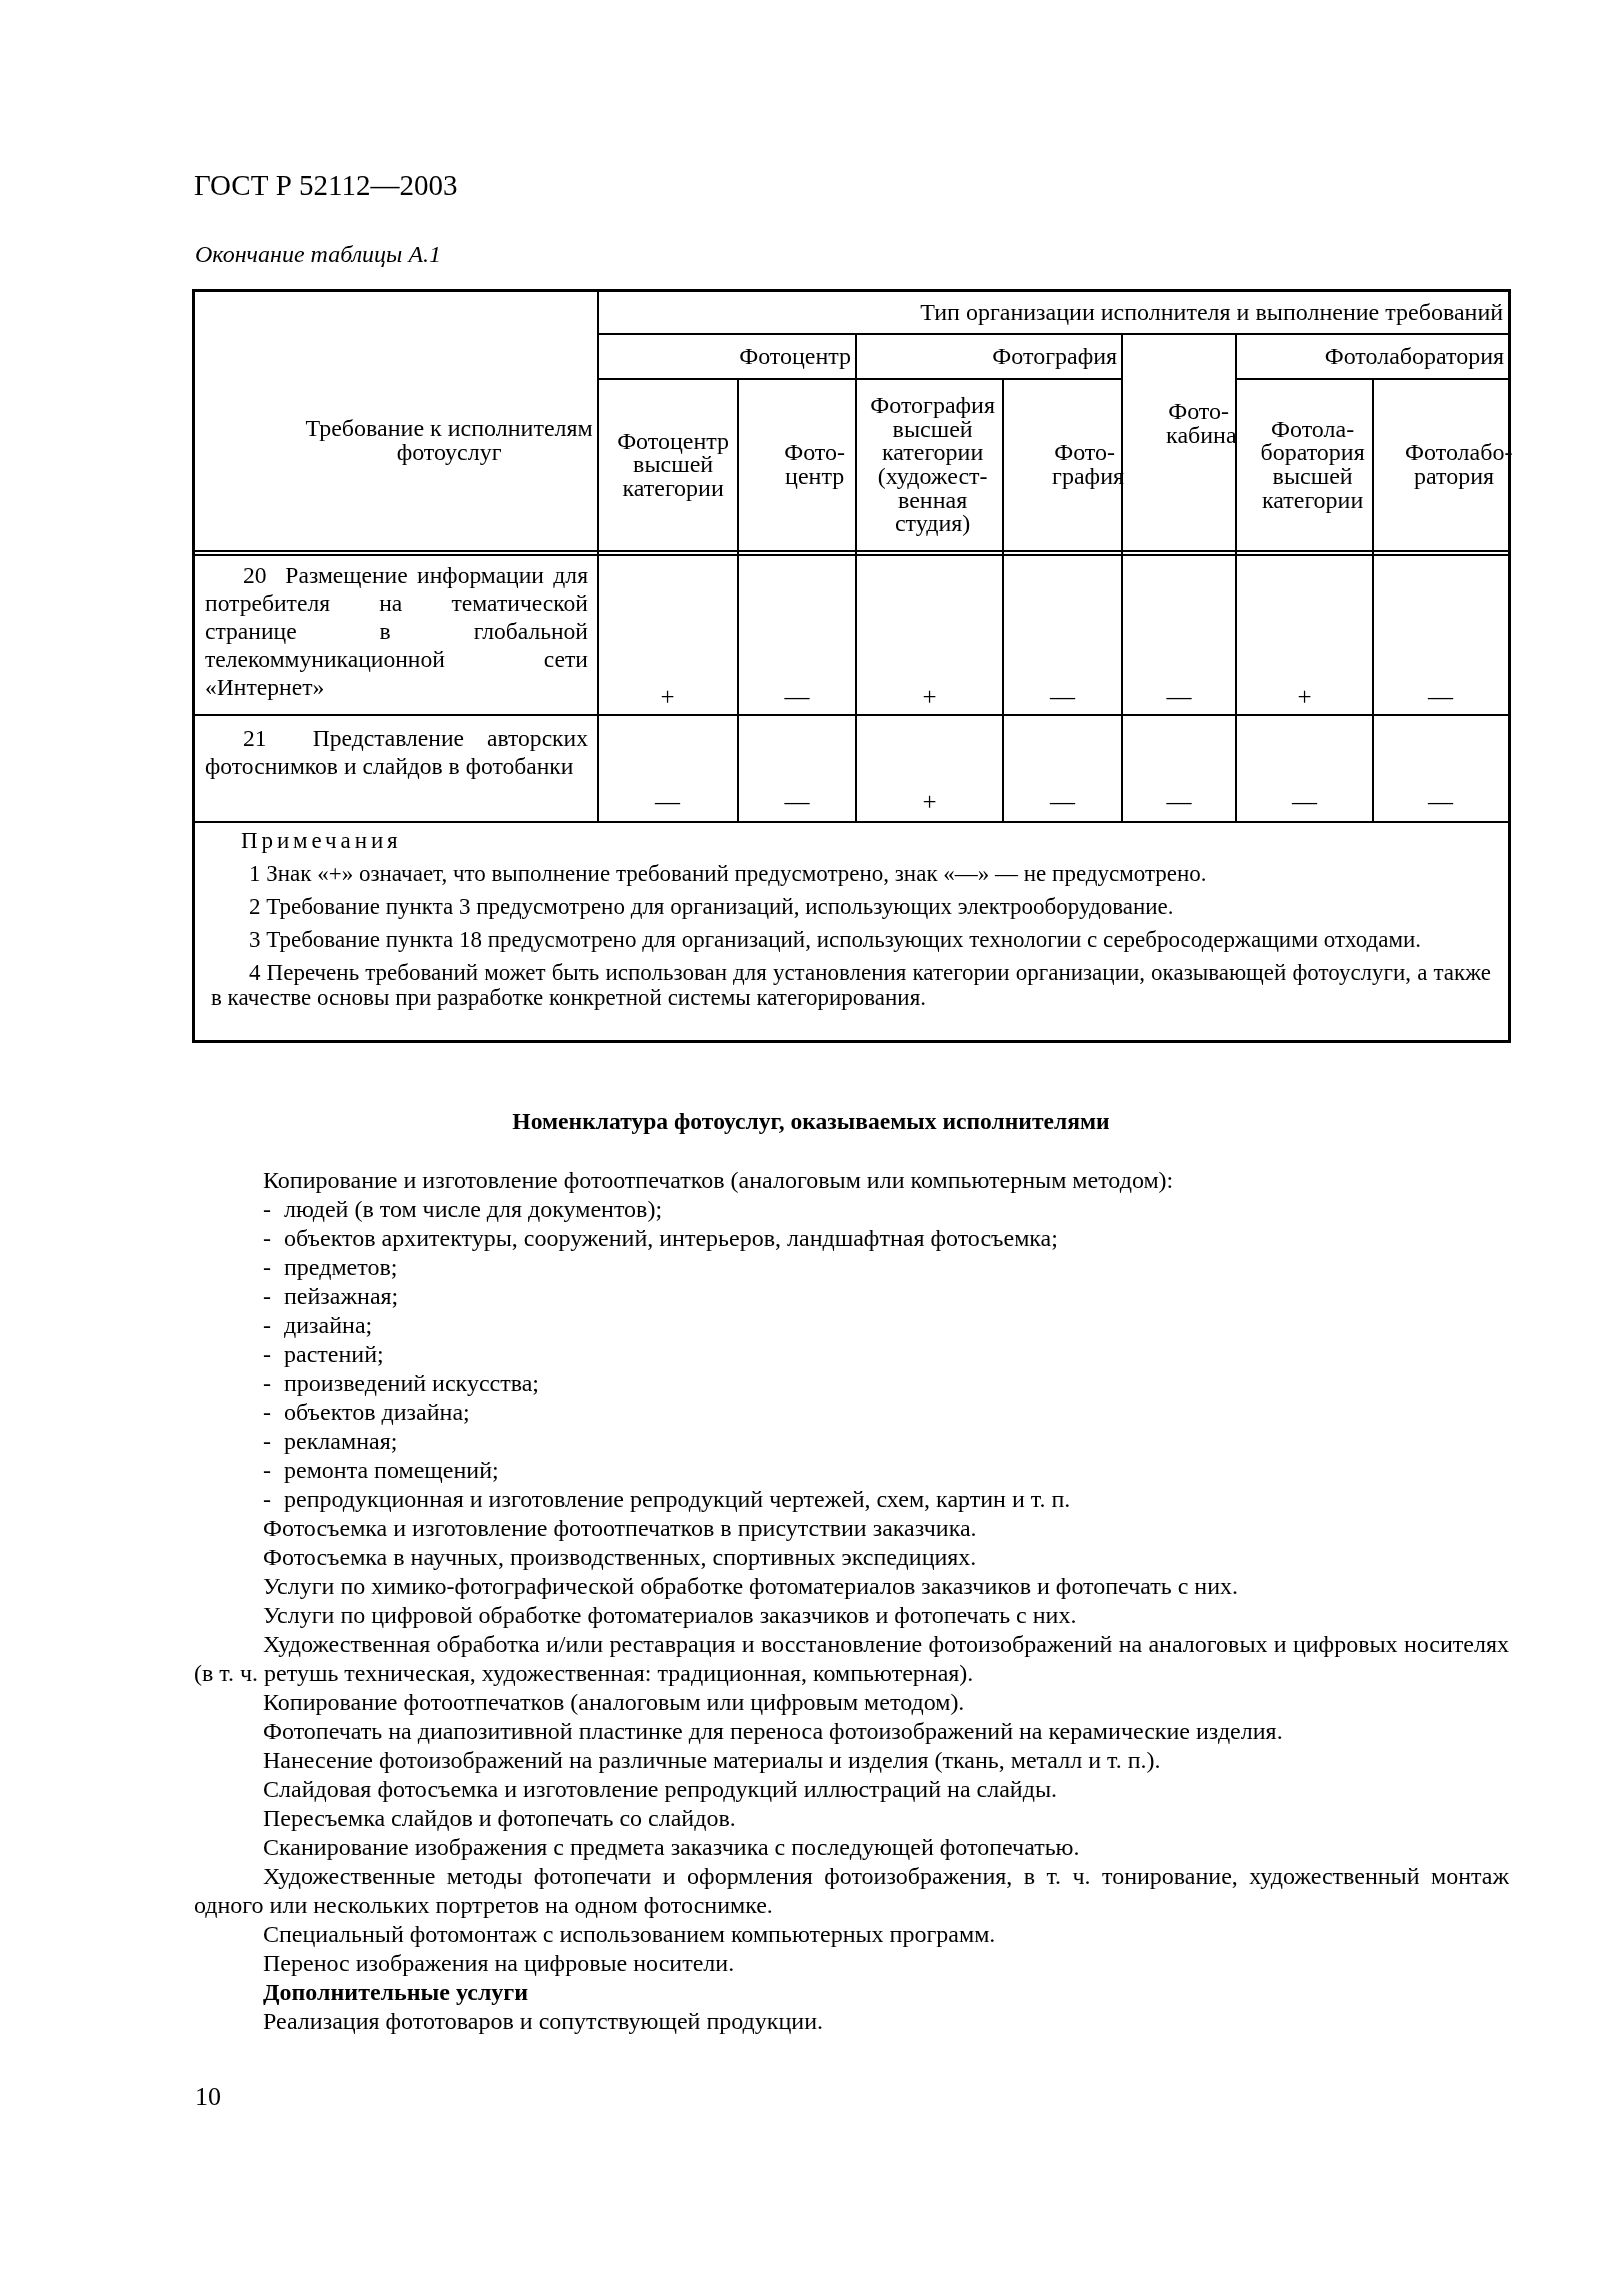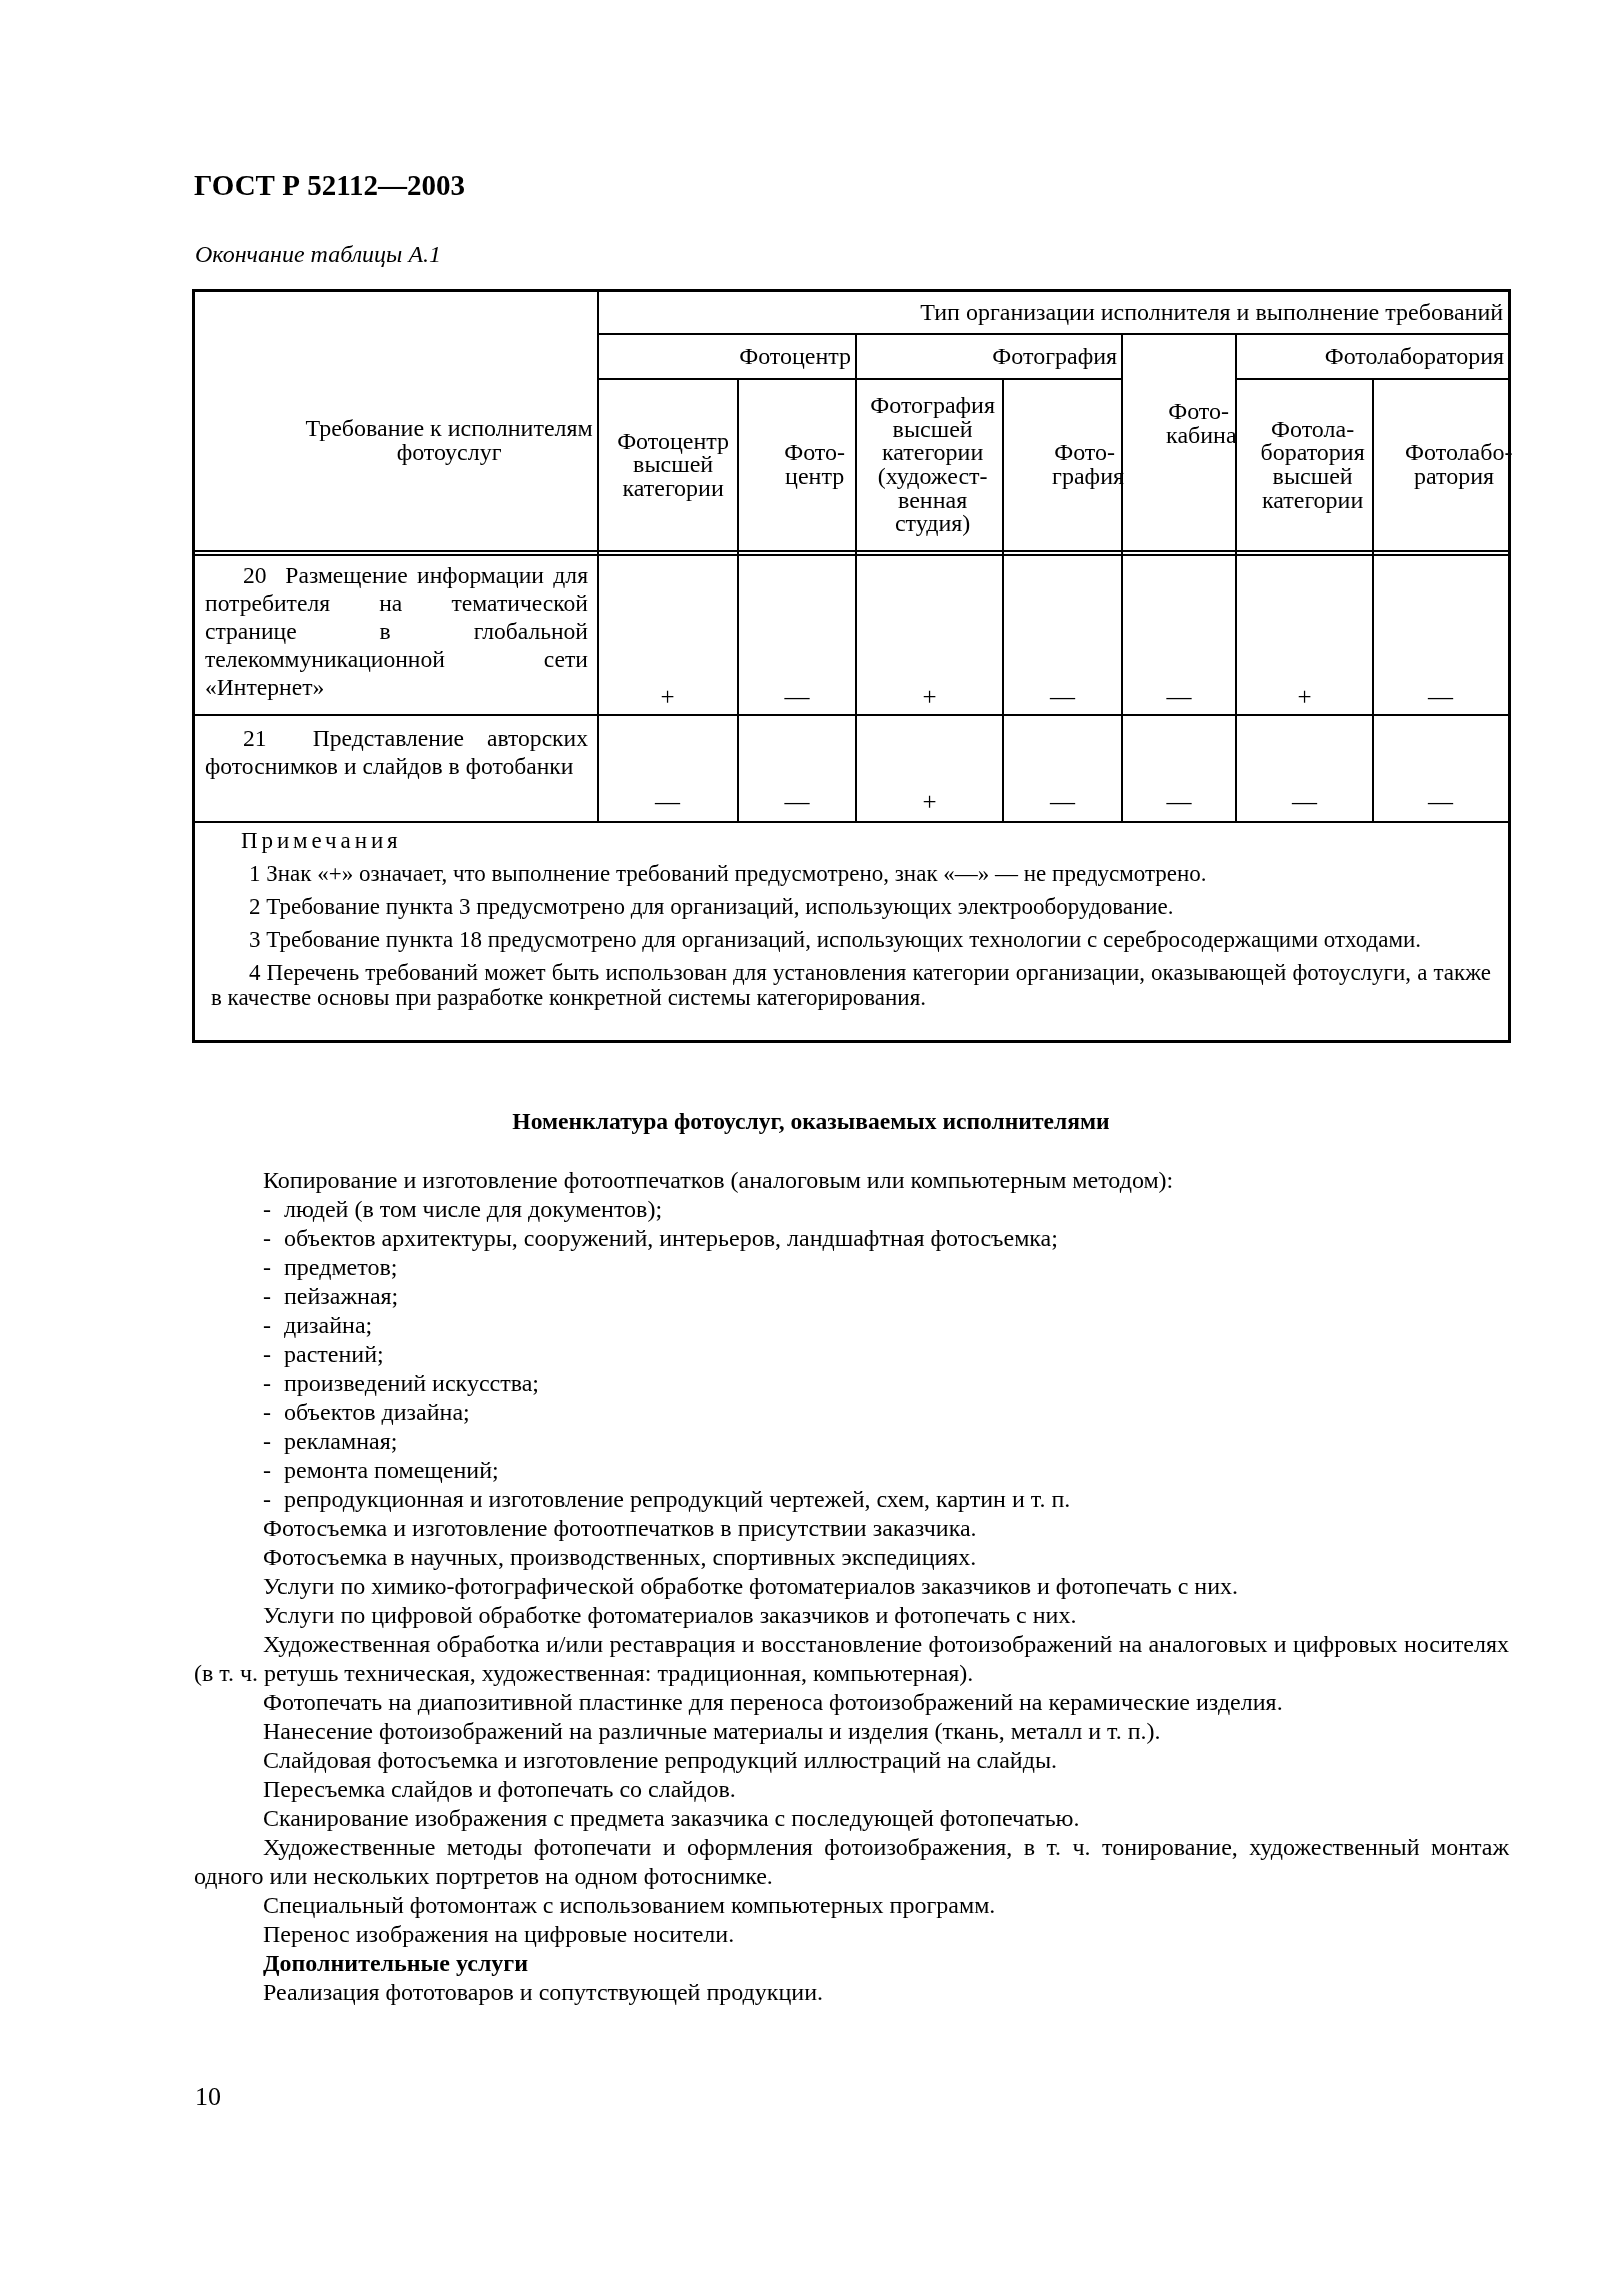--- a/index.html
+++ b/index.html
@@ -1,19 +1,19 @@
 <!DOCTYPE html>
 <html style="font-size:10.5px"><head>
 <meta charset="utf-8">
 <style>
   html, body { margin: 0; padding: 0; background: #ffffff; }
   body { width: 1622px; height: 2295px; position: relative; overflow: hidden;
          font-family: "Liberation Serif", "DejaVu Serif", serif; color: #000; }
   .abs { position: absolute; }
-  .doc-header { left: 194px; top: 169px; font-size: 29px; font-weight: bold; letter-spacing: 0px; }
+  .doc-header { left: 194px; top: 169px; font-size: 29px; font-weight: normal; letter-spacing: 0px; }
   .table-caption { left: 195px; top: 241px; font-size: 24px; font-style: italic; }
 
   
   .tbl { position: absolute; left: 0; top: 0; }
   .hline { position: absolute; background: #000; height: 2px; }
   .vline { position: absolute; background: #000; width: 2px; }
   .cell { position: absolute; display: flex; align-items: center; justify-content: flex-end;
           text-align: center; font-size: 24px; line-height: 23.6px; box-sizing: border-box; padding: 0 3.9px; }
   .cell.top { align-items: flex-start; }
   .req-text { position: absolute; font-size: 23.6px; line-height: 28px; text-align: justify;
@@ -145,20 +145,21 @@
   <div class="dash"><span class="d">-</span><span>произведений искусства;</span></div>
   <div class="dash"><span class="d">-</span><span>объектов дизайна;</span></div>
   <div class="dash"><span class="d">-</span><span>рекламная;</span></div>
   <div class="dash"><span class="d">-</span><span>ремонта помещений;</span></div>
   <div class="dash"><span class="d">-</span><span>репродукционная и изготовление репродукций чертежей, схем, картин и т. п.</span></div>
   <p class="ind">Фотосъемка и изготовление фотоотпечатков в присутствии заказчика.</p>
   <p class="ind">Фотосъемка в научных, производственных, спортивных экспедициях.</p>
   <p class="ind">Услуги по химико-фотографической обработке фотоматериалов заказчиков и фотопечать с них.</p>
   <p class="ind">Услуги по цифровой обработке фотоматериалов заказчиков и фотопечать с них.</p>
   <p class="ind">Художественная обработка и/или реставрация и восстановление фотоизображений на аналоговых и цифровых носителях (в т. ч. ретушь техническая, художественная: традиционная, компьютерная).</p>
+  <p class="ind">Копирование фотоотпечатков (аналоговым или цифровым методом).</p>
   <p class="ind">Фотопечать на диапозитивной пластинке для переноса фотоизображений на керамические изделия.</p>
   <p class="ind">Нанесение фотоизображений на различные материалы и изделия (ткань, металл и т. п.).</p>
   <p class="ind">Слайдовая фотосъемка и изготовление репродукций иллюстраций на слайды.</p>
   <p class="ind">Пересъемка слайдов и фотопечать со слайдов.</p>
   <p class="ind">Сканирование изображения с предмета заказчика с последующей фотопечатью.</p>
   <p class="ind">Художественные методы фотопечати и оформления фотоизображения, в т. ч. тонирование, художественный монтаж одного или нескольких портретов на одном фотоснимке.</p>
   <p class="ind">Специальный фотомонтаж с использованием компьютерных программ.</p>
   <p class="ind">Перенос изображения на цифровые носители.</p>
   <p class="sub">Дополнительные услуги</p>
   <p class="ind">Реализация фототоваров и сопутствующей продукции.</p>

